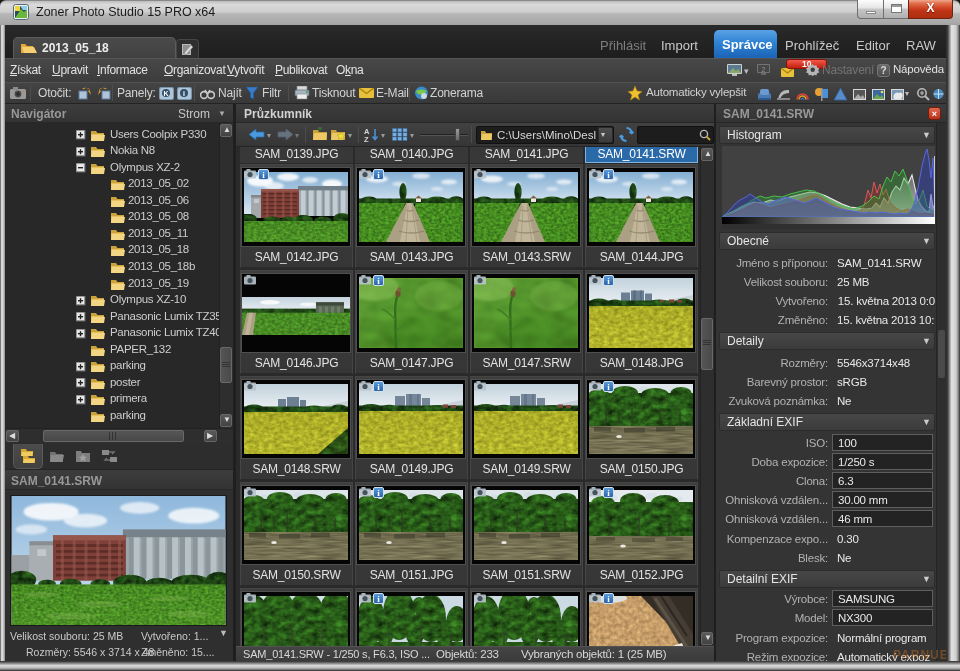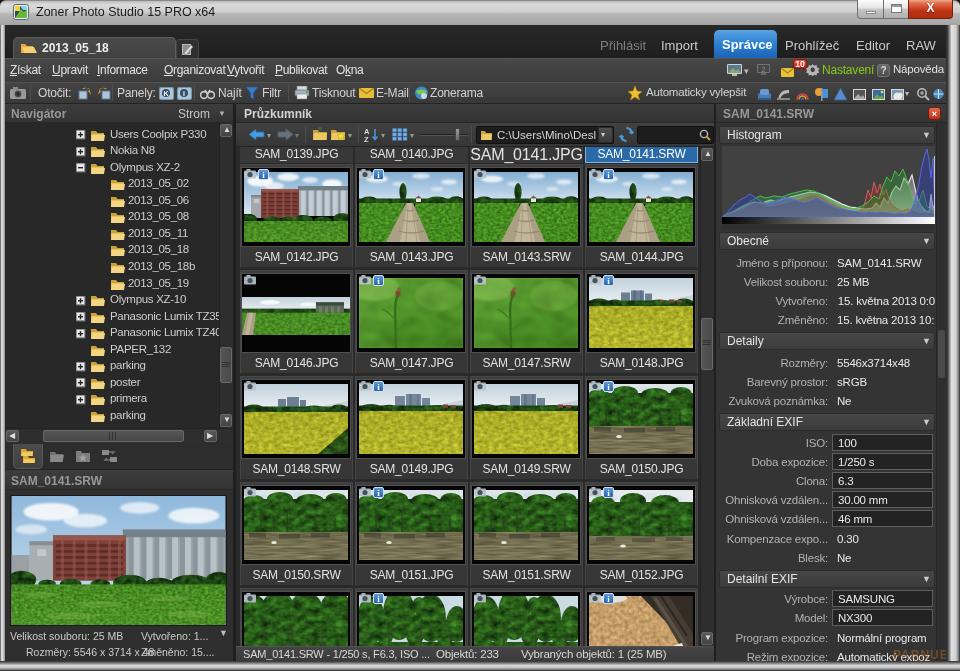--- a/index.html
+++ b/index.html
@@ -72,26 +72,26 @@
 <svg class="ab" style="left:756px;top:63px;" width="15" height="13" opacity="0.55">
     <rect x="1" y="1" width="13" height="9" rx="1" fill="#9a9a9a"></rect>
     <rect x="2" y="2" width="11" height="7" fill="#4a4a4a"></rect>
     <text x="7.5" y="8.5" font-size="7" fill="#ccc" text-anchor="middle" font-family="Liberation Sans">2</text>
     <rect x="5" y="10" width="5" height="2" fill="#888"></rect>
   </svg>
 <svg class="ab" style="left:781px;top:68px;" width="14" height="10">
     <rect x="0" y="0" width="13" height="9" rx="1" fill="#e8c23a"></rect>
     <path d="M0 0 L6.5 5 L13 0" fill="none" stroke="#a8820a" stroke-width="1.3"></path>
   </svg>
-<div class="ab" style="left:786px;top:59px;min-width:14px;height:10px;background:linear-gradient(180deg,#f05a4a,#c41e0e);border-radius:3px;border:1px solid #8a1205;color:#fff;font-size:8.5px;font-weight:bold;text-align:center;line-height:9px;padding:0 1px;margin-left:7px;">10</div>
+<div class="ab" style="left:786px;top:59px;min-width:14px;height:10px;background:linear-gradient(180deg,#f05a4a,#c41e0e);border-radius:3px;border:1px solid #8a1205;color:#fff;font-size:8.5px;font-weight:bold;text-align:center;line-height:9px;padding:0 15px;">10</div>
 <svg class="ab" style="left:806px;top:63px;" width="14" height="14">
     <path d="M7 1 L8.6 3 L11 2.2 L11.6 4.8 L14 5.5 L12.8 7.8 L14 10 L11.6 10.8 L11 13.2 L8.6 12.4 L7 14 L5.4 12.4 L3 13.2 L2.4 10.8 L0 10 L1.2 7.8 L0 5.5 L2.4 4.8 L3 2.2 L5.4 3 Z" fill="#b5b5b5" transform="scale(0.95)"></path>
     <circle cx="6.7" cy="6.7" r="2.2" fill="#3c3c3c"></circle>
   </svg>
-<div class="txt" style="left:822px;top:63px;font-size:12px;letter-spacing:-0.2px;color:#84cc16;">Nastavení</div>
+<div class="txt" style="left:822px;top:63px;font-size:12px;letter-spacing:-0.2px;color:#737373;">Nastavení</div>
 <div class="ab" style="left:877px;top:64px;width:13px;height:13px;background:linear-gradient(180deg,#6a6a6a,#4c4c4c);border-radius:3px;border:1px solid #777;color:#ddd;font-size:10px;font-weight:bold;text-align:center;line-height:12px;">?</div>
 <div class="txt" style="left:893px;top:63px;font-size:11.5px;letter-spacing:-0.2px;color:#e2e2e2;">Nápověda</div>
 
 <div class="ab" style="left:5px;top:82px;width:941px;height:22px;background:linear-gradient(180deg,#444,#383838);border-top:1px solid #515151;border-bottom:1px solid #232323;"></div>
 <svg class="ab" style="left:10px;top:87px;" width="17" height="12">
     <rect x="0" y="2" width="16" height="10" rx="1.5" fill="#9a9a9a"></rect>
     <rect x="3" y="0" width="5" height="3" fill="#8a8a8a"></rect>
     <circle cx="8" cy="7" r="3.4" fill="#4a4a4a"></circle>
     <circle cx="8" cy="7" r="1.8" fill="#2a2a2a"></circle>
     <circle cx="13.5" cy="4.5" r="1" fill="#c8824a"></circle>
@@ -954,21 +954,21 @@
 </symbol>
 </defs>
   </svg>
 <div class="ab" style="left:236px;top:147px;width:464px;height:499px;background:#2a2a2a;overflow:hidden;" id="grid"></div>
 <div class="ab" style="left:236px;top:147px;width:464px;height:499px;overflow:hidden;">
     <div class="ab" style="left:4px;top:0px;width:113px;height:16px;background:#383838;"></div>
     <div class="ab" style="left:4px;top:0px;width:113px;height:16px;color:#e2e2e2;font-size:12px;letter-spacing:-0.2px;text-align:center;line-height:15px;position:absolute;">SAM_0139.JPG</div>
     <div class="ab" style="left:119px;top:0px;width:113px;height:16px;background:#383838;"></div>
     <div class="ab" style="left:119px;top:0px;width:113px;height:16px;color:#e2e2e2;font-size:12px;letter-spacing:-0.2px;text-align:center;line-height:15px;position:absolute;">SAM_0140.JPG</div>
     <div class="ab" style="left:234px;top:0px;width:113px;height:16px;background:#383838;"></div>
-    <div class="ab" style="left:234px;top:0px;width:113px;height:16px;color:#e2e2e2;font-size:16px;letter-spacing:-0.2px;text-align:center;line-height:15px;position:absolute;">SAM_0141.JPG</div>
+    <div class="ab" style="left:234px;top:0px;width:113px;height:16px;color:#e2e2e2;font-size:12px;letter-spacing:-0.2px;text-align:center;line-height:15px;position:absolute;">SAM_0141.JPG</div>
     <div class="ab" style="left:349px;top:0px;width:113px;height:16px;background:#2a6aa8;border:1px solid #7fb2e0;border-top:none;"></div>
     <div class="ab" style="left:349px;top:0px;width:113px;height:16px;color:#fff;font-size:12px;letter-spacing:-0.2px;text-align:center;line-height:15px;position:absolute;">SAM_0141.SRW</div>
     <div class="ab" style="left:4px;top:17px;width:113px;height:104px;background:linear-gradient(180deg,#3e3e3e,#363636);border:1px solid #454545;border-bottom-color:#2a2a2a;"></div>
     <div class="ab" style="left:6px;top:21px;width:108px;height:78px;background:#050505;outline:1px solid #4f4f4f;"></div>
     <svg class="ab" style="left:8px;top:25px;" width="104" height="70">
       <use href="#ph_bldg"></use>
     </svg>
     <svg class="ab" style="left:8px;top:22px;" width="13" height="10">
       <rect x="0" y="1.5" width="12" height="8" rx="1" fill="#b8c4cc" opacity="0.9"></rect>
       <rect x="2.5" y="0" width="4" height="2.5" fill="#a8b4bc"></rect>

